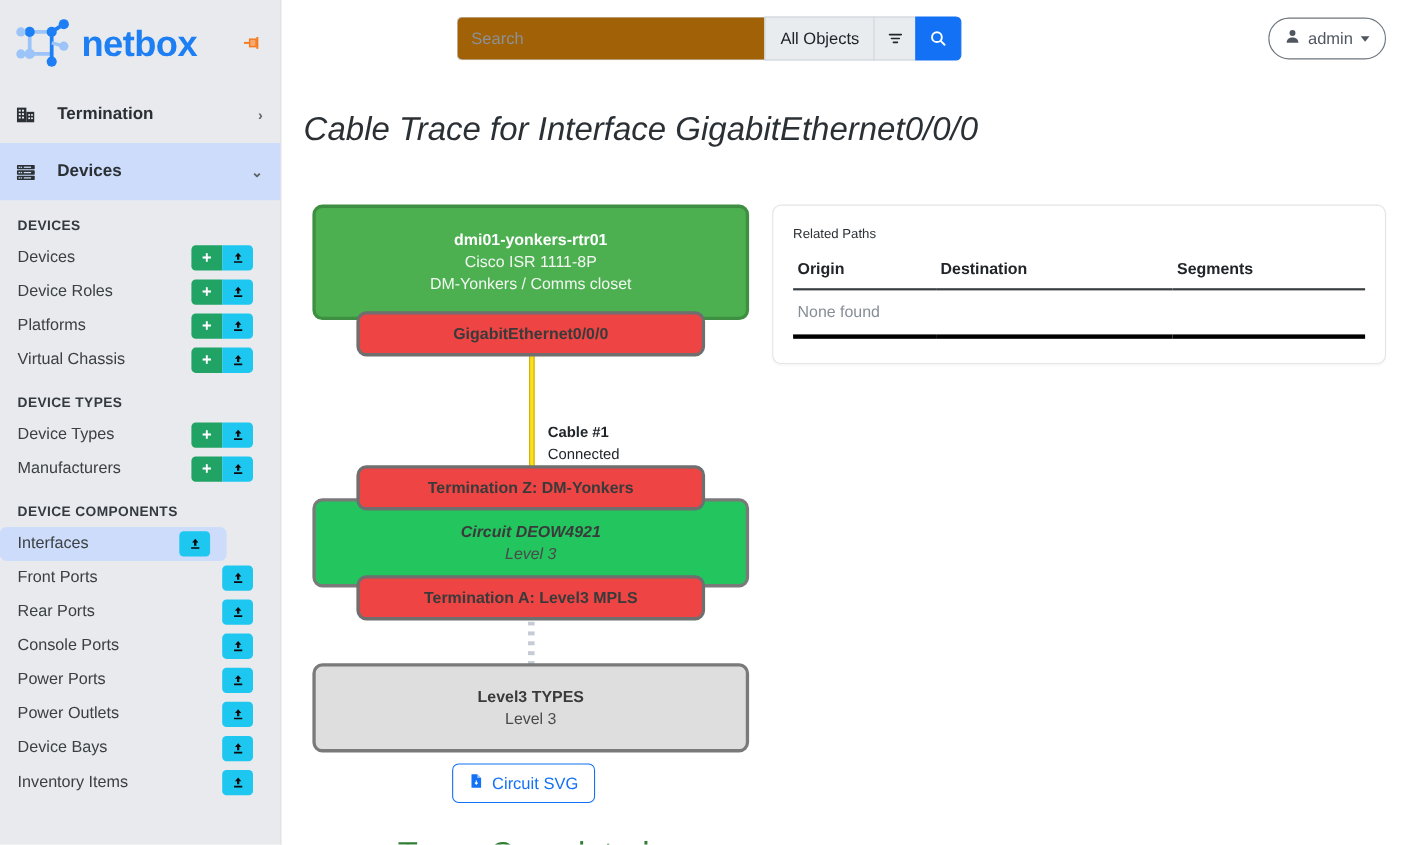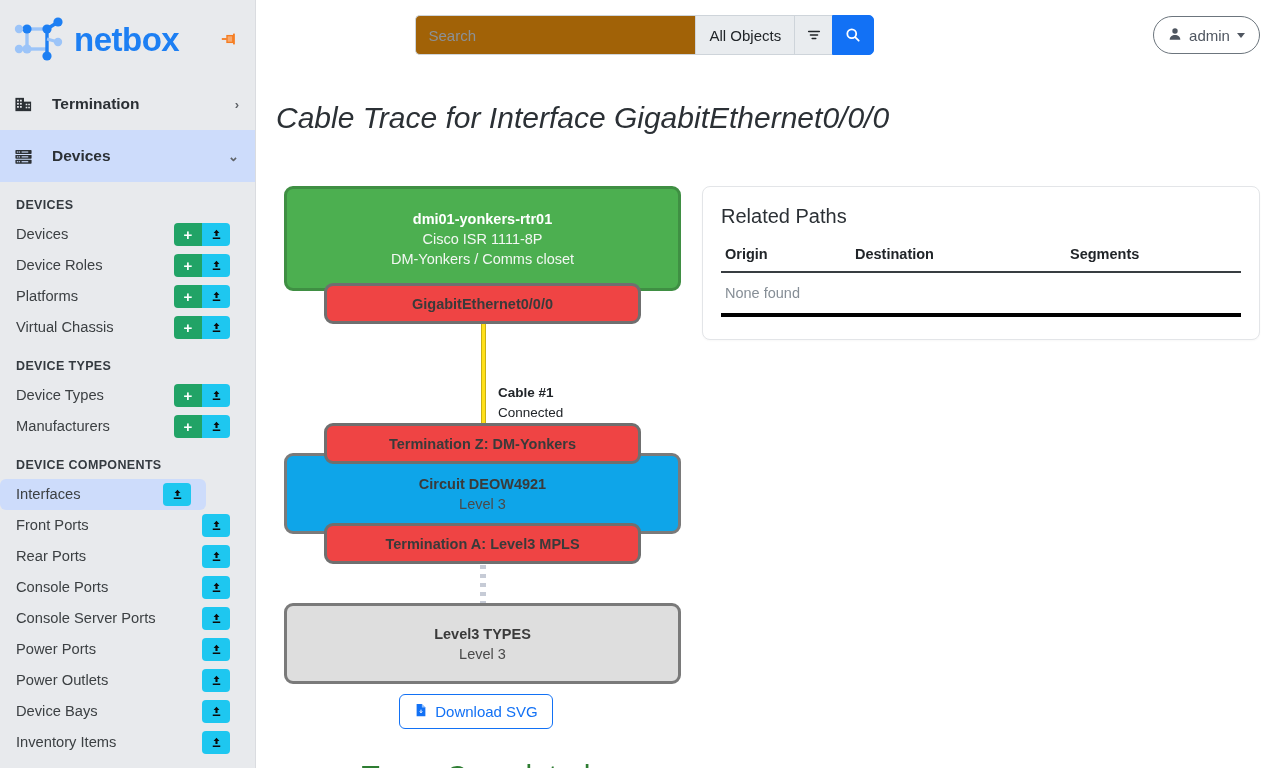--- a/index.html
+++ b/index.html
@@ -149,21 +149,21 @@
     text-align: center;
   }
   .node.device { background: #4caf50; border-color: #3f8f43; }
   .node.device .n-title { color: #fff; font-weight: 700; font-size: 14.5px; }
   .node.device .n-sub { color: #f2f7f2; font-size: 14.5px; font-weight: 400; }
   .node.term {
     background: #ef4444; border-color: #6f6f6f;
     z-index: 3;
   }
   .node.term .n-title { color: #3a3a3a; font-weight: 700; font-size: 14.5px; }
-  .node.circuit { background: #0ea5e9; border-color: #7a7a7a; z-index: 1; }
+  .node.circuit { background: #22c55e; border-color: #7a7a7a; z-index: 1; font-style: italic; }
   .node.circuit .n-title { color: #3a3a3a; font-weight: 700; font-size: 14.5px; }
   .node.circuit .n-sub { color: #4a4a4a; font-size: 14.5px; }
   .node.provider { background: #dedede; border-color: #7a7a7a; }
   .node.provider .n-title { color: #3a3a3a; font-weight: 700; font-size: 14.5px; }
   .node.provider .n-sub { color: #4a4a4a; font-size: 14.5px; }
   .n-title, .n-sub { line-height: 20px; }
 
   .cable-line {
     position: absolute;
     width: 5px; background: #ffe01b;
@@ -198,21 +198,21 @@
     padding-top: 30px;
   }
 
   
   .rp-col { flex: 1; padding-left: 26px; }
   .card {
     border: 1px solid #e3e5e8; border-radius: 8px;
     background: #fff; padding: 18px 18px 22px 18px;
     box-shadow: 0 1px 2px rgba(0,0,0,0.03);
   }
-  .card-title { font-size: 20px; color: #2b3035; font-weight: 400; padding-bottom: 16px; }
+  .card-title { font-size: 12px; color: #2b3035; font-weight: 400; padding-bottom: 16px; }
   table.rp { width: 100%; border-collapse: collapse; }
   table.rp th {
     text-align: left; font-size: 14.5px; font-weight: 700;
     color: #212529; padding: 2px 4px 9px 4px;
     border-bottom: 2px solid #383d41;
   }
   table.rp td {
     font-size: 14.5px; color: #868e96;
     padding: 12px 4px; border-bottom: 4px solid #000000;
   }
@@ -403,30 +403,20 @@
       <span class="btn-grp">
         <span class="btn-imp solo">
           <svg viewBox="0 0 16 16" width="13" height="13" fill="#0b0b0b">
               <path d="M8 2.2 4.4 6.3h2.3v3.6h2.6V6.3h2.3L8 2.2zM3.4 11.6h9.2v1.9H3.4z"></path>
             </svg>
         </span>
       </span>
     </div>
     <div class="nav-item">
       <span class="ilabel">Console Ports</span>
-      <span class="btn-grp">
-        <span class="btn-imp solo">
-          <svg viewBox="0 0 16 16" width="13" height="13" fill="#0b0b0b">
-              <path d="M8 2.2 4.4 6.3h2.3v3.6h2.6V6.3h2.3L8 2.2zM3.4 11.6h9.2v1.9H3.4z"></path>
-            </svg>
-        </span>
-      </span>
-    </div>
-    <div class="nav-item">
-      <span class="ilabel">Console Server Ports</span>
       <span class="btn-grp">
         <span class="btn-imp solo">
           <svg viewBox="0 0 16 16" width="13" height="13" fill="#0b0b0b">
               <path d="M8 2.2 4.4 6.3h2.3v3.6h2.6V6.3h2.3L8 2.2zM3.4 11.6h9.2v1.9H3.4z"></path>
             </svg>
         </span>
       </span>
     </div>
     <div class="nav-item">
       <span class="ilabel">Power Ports</span>
@@ -552,21 +542,21 @@
 
         <div class="dl-row">
           <button class="dl-btn">
             <span>
               <svg viewBox="0 0 16 16" width="14" height="14" fill="#1271f5">
                 <path d="M3 1h6l4 4v10H3z"></path>
                 <path d="M9 1v4h4" fill="#ffffff" opacity="0.55"></path>
                 <path d="M8 7.6v3.1M6.6 9.6 8 11.3l1.4-1.7" stroke="#ffffff" stroke-width="1.1" fill="none"></path>
               </svg>
             </span>
-            <span>Download SVG</span>
+            <span>Circuit SVG</span>
           </button>
         </div>
 
         <div class="trace-status">Trace Completed</div>
       </div>
 
       <div class="rp-col">
         <div class="card">
           <div class="card-title">Related Paths</div>
           <table class="rp">

